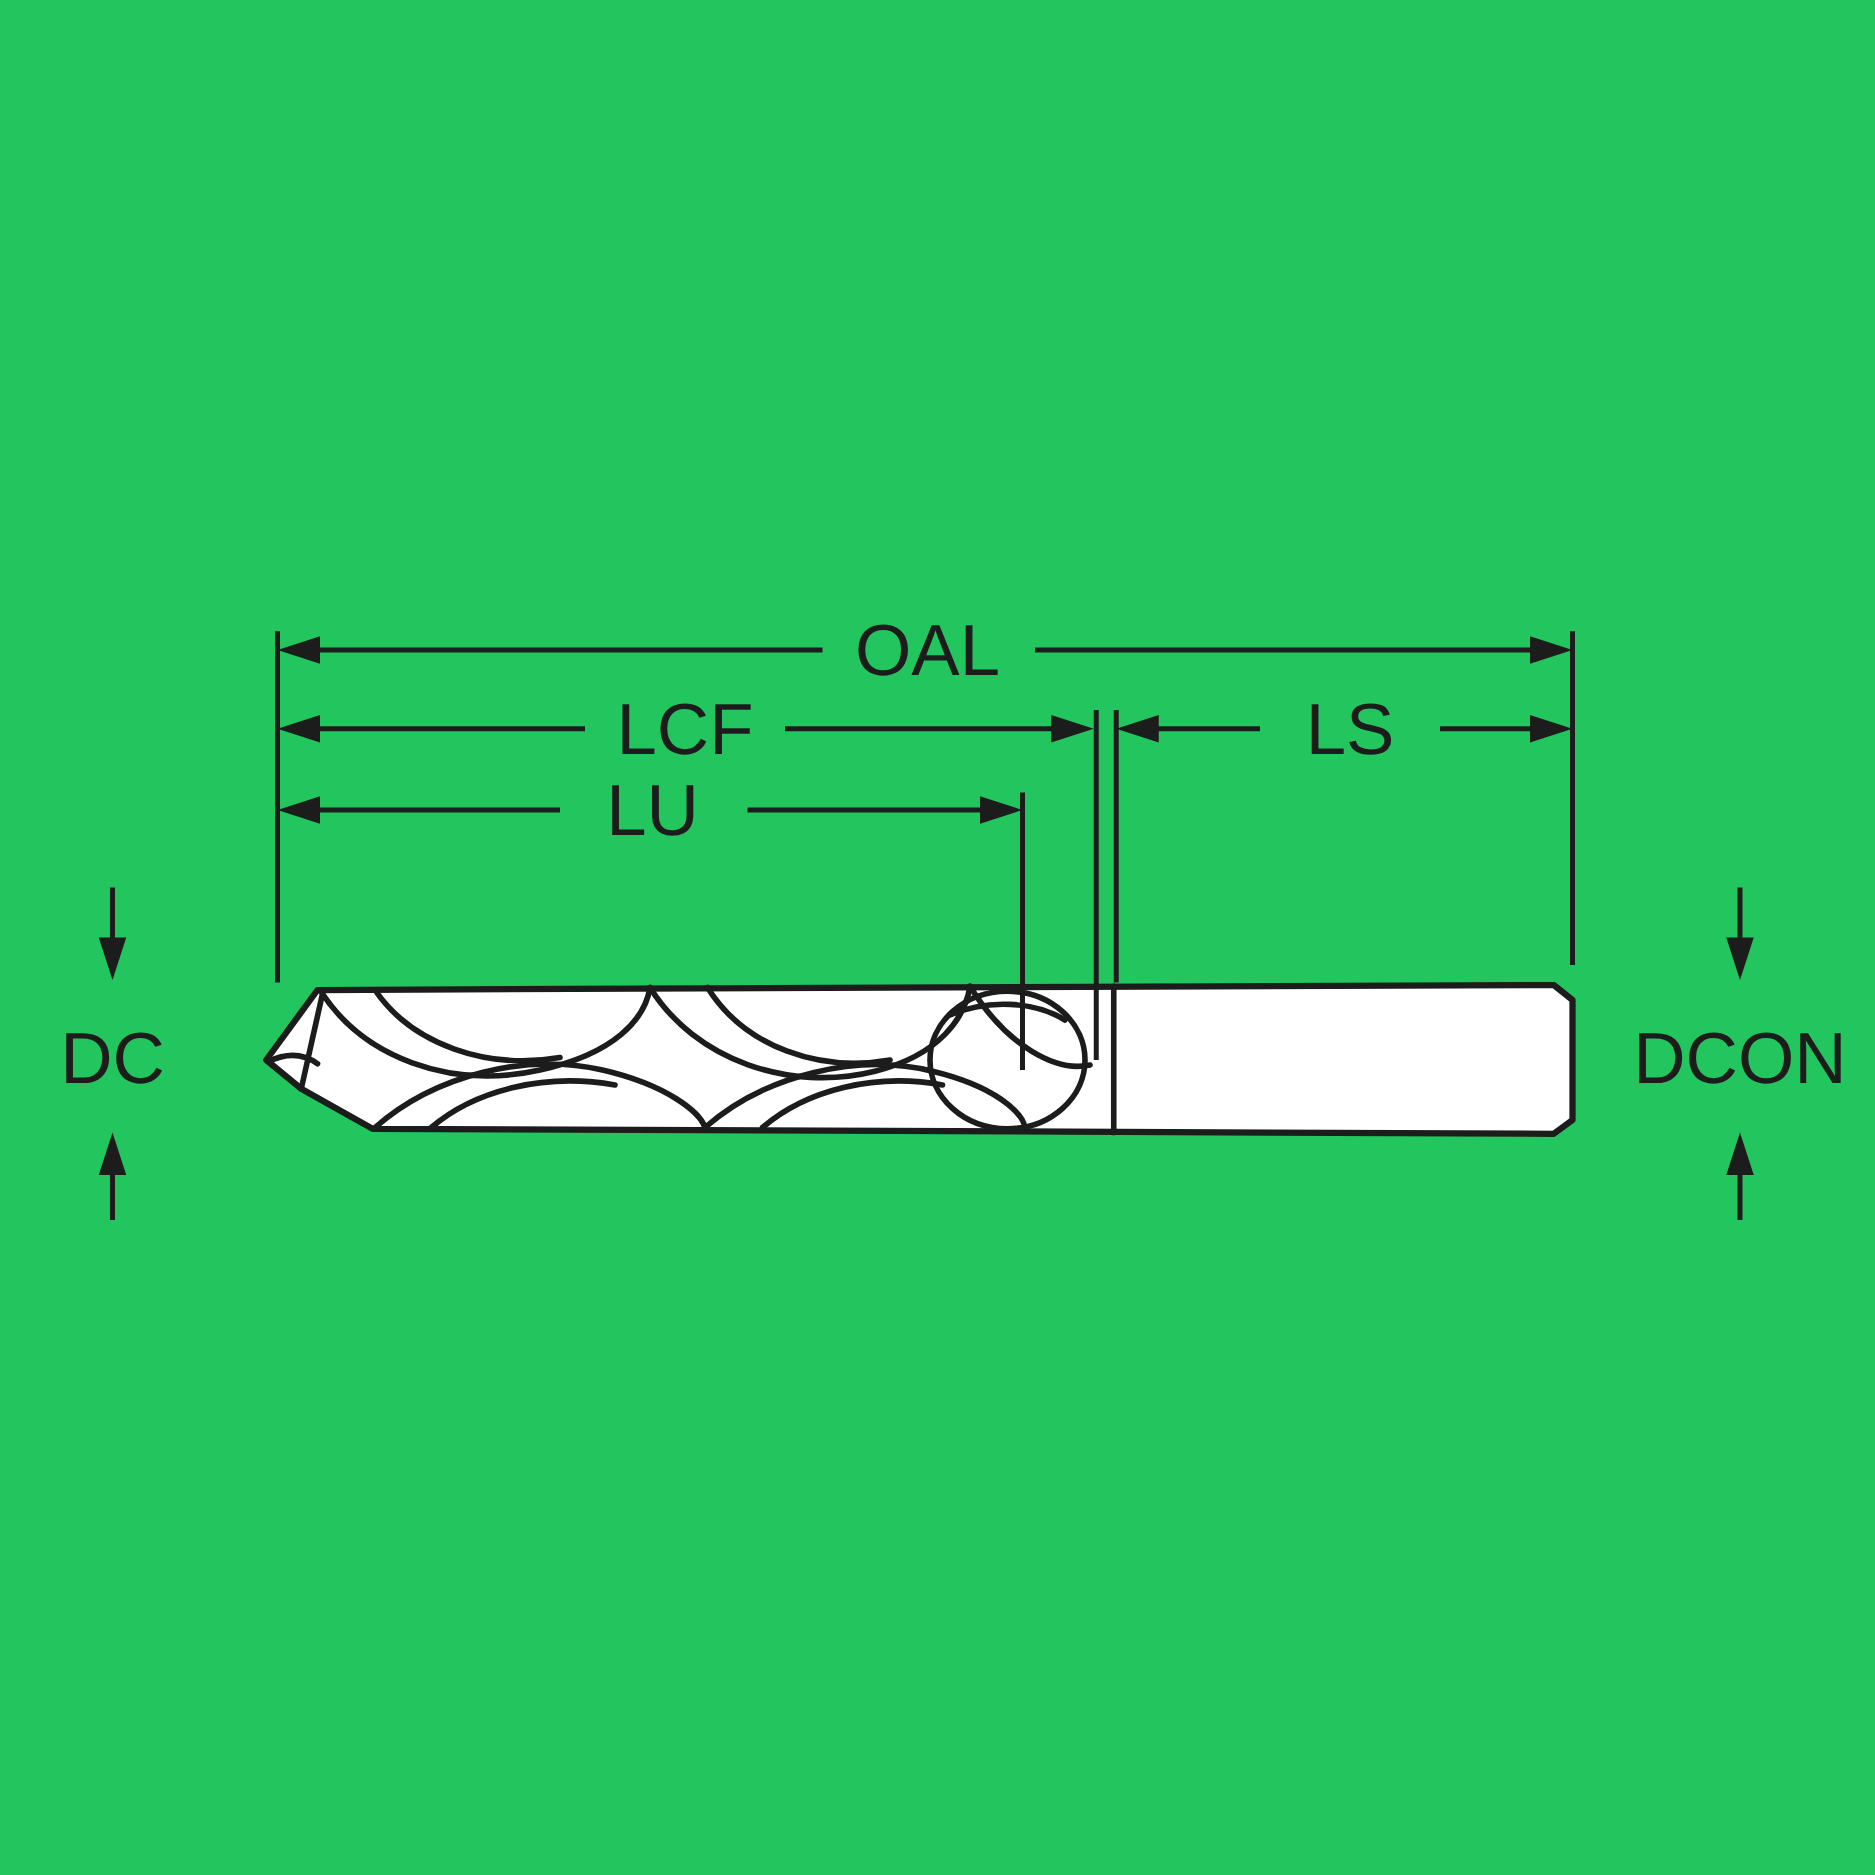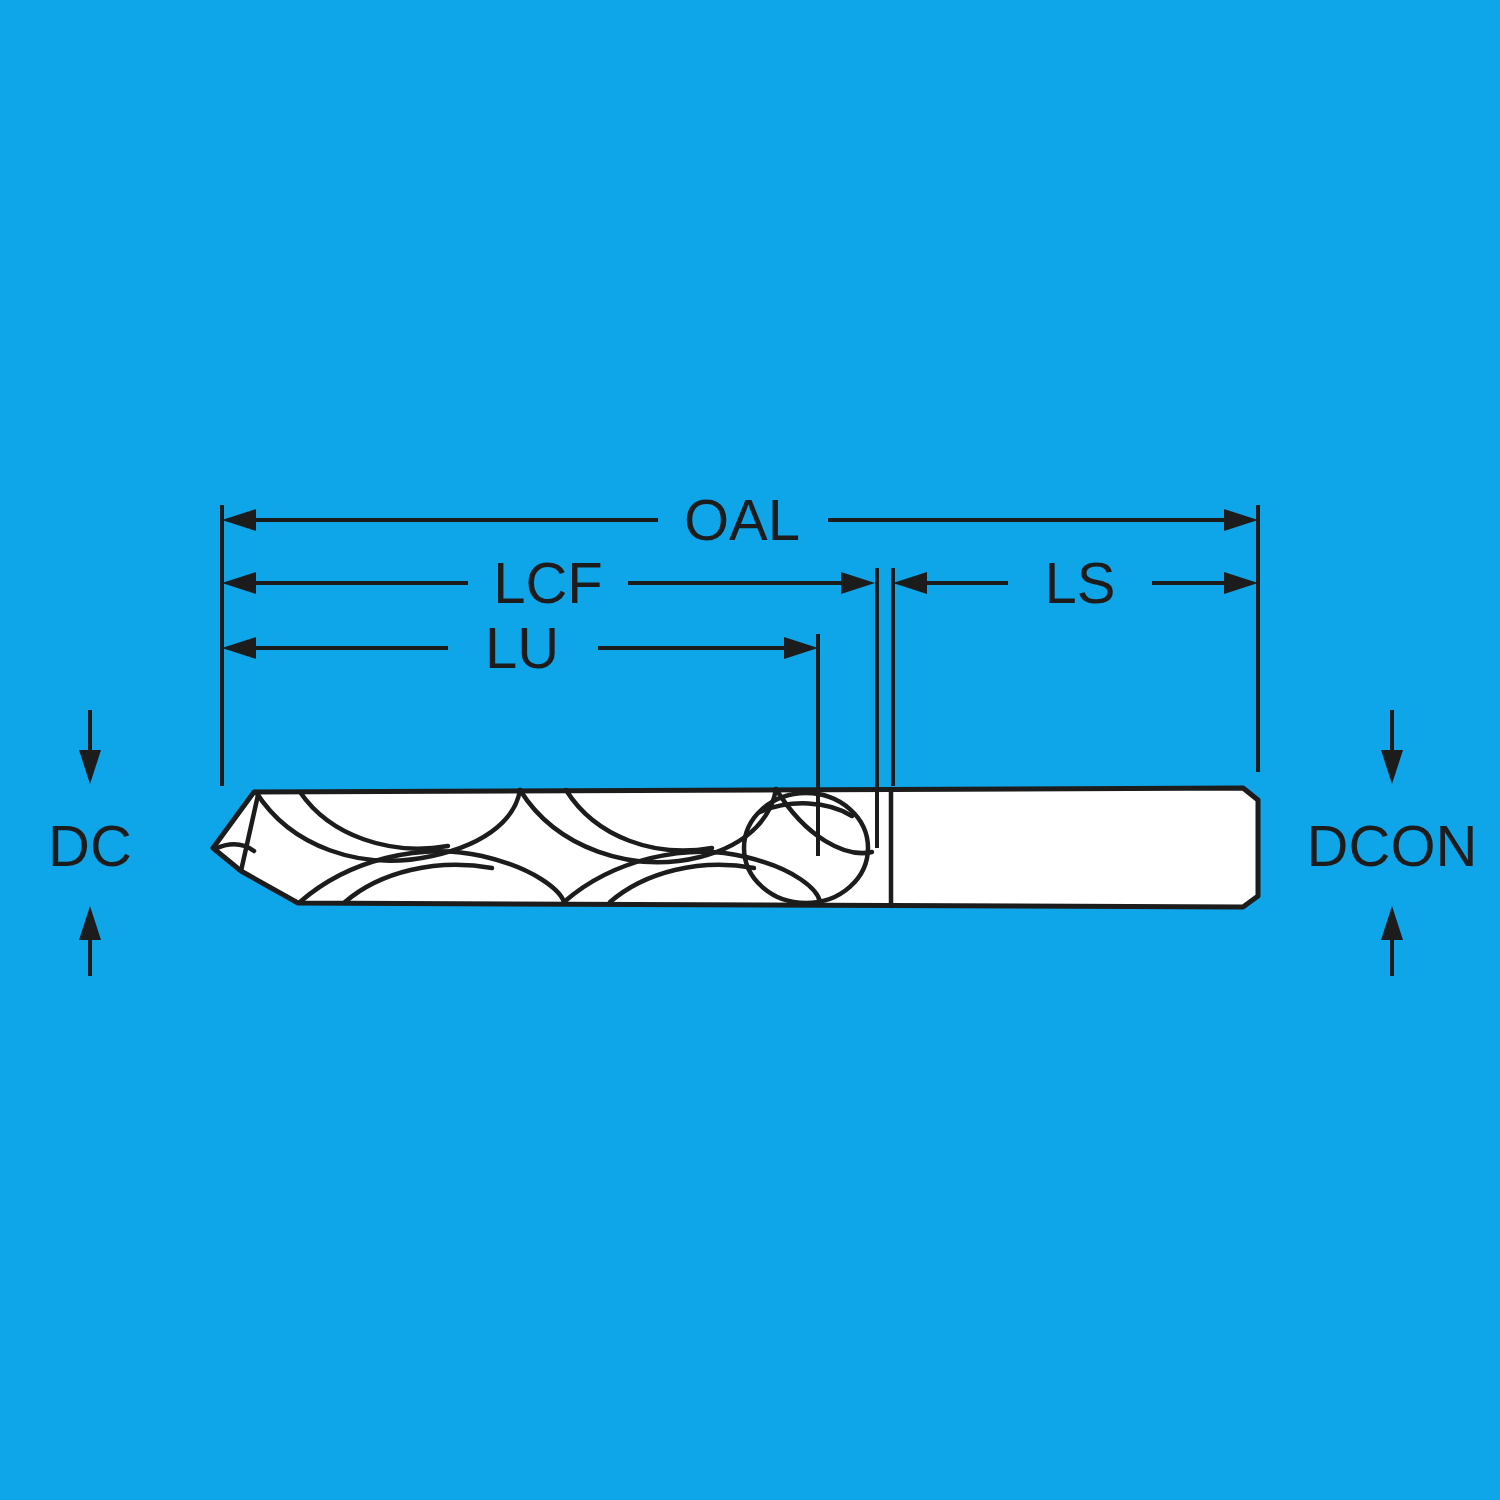--- a/index.html
+++ b/index.html
@@ -3,21 +3,21 @@
 <meta charset="utf-8">
 <style>
   html, body {
     margin: 0;
     padding: 0;
     background: #ffffff;
   }
   .stage {
     width: 1500px;
     height: 1500px;
-    background: #0ea5e9;
+    background: #22c55e;
     position: relative;
     font-family: "Liberation Sans", sans-serif;
   }
   svg {
     display: block;
     width: 1500px;
     height: 1500px;
   }
   .outline {
     fill: #ffffff;

